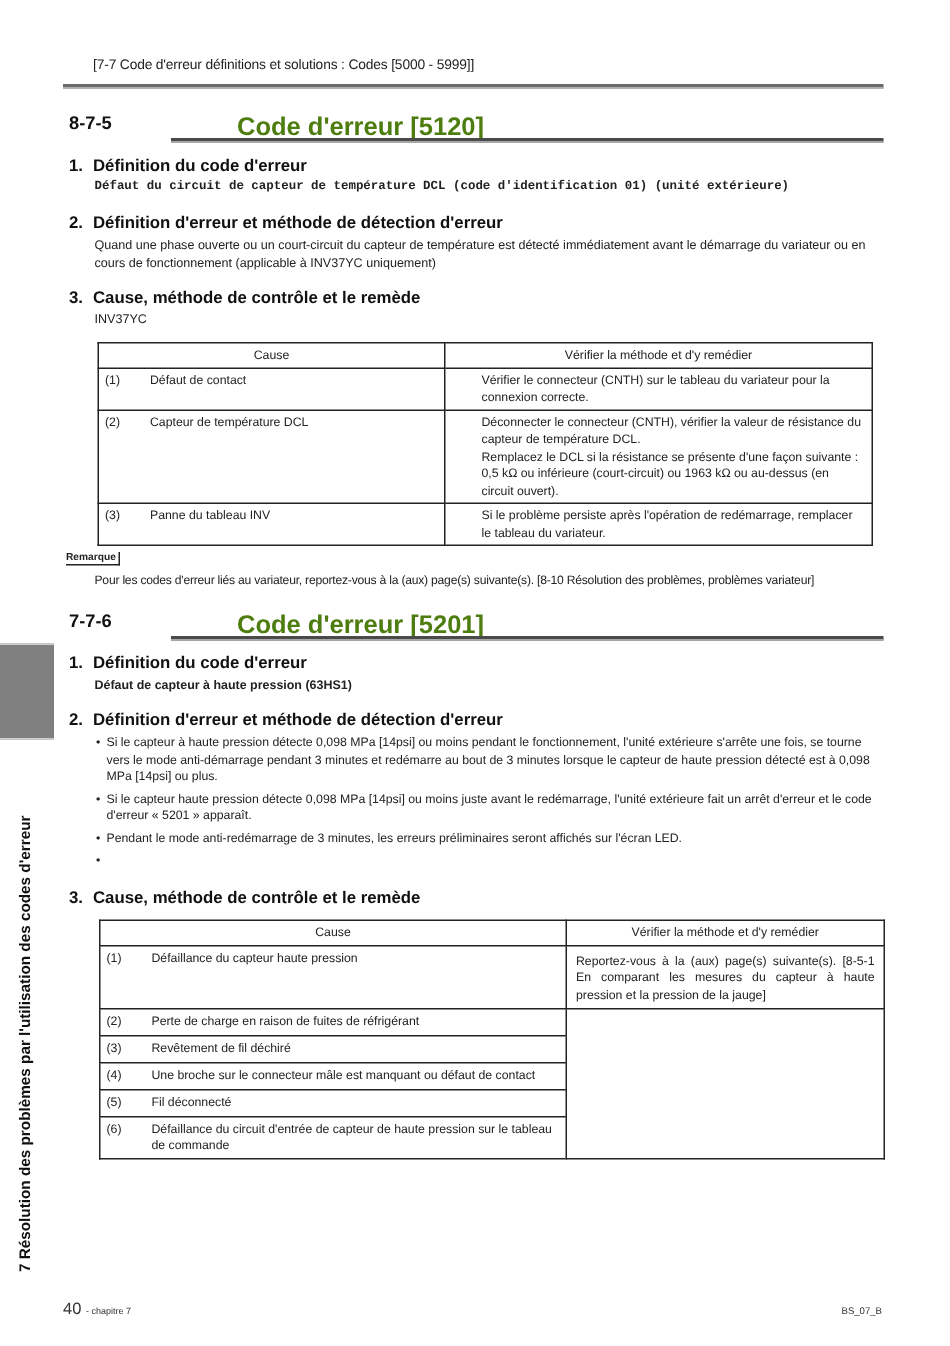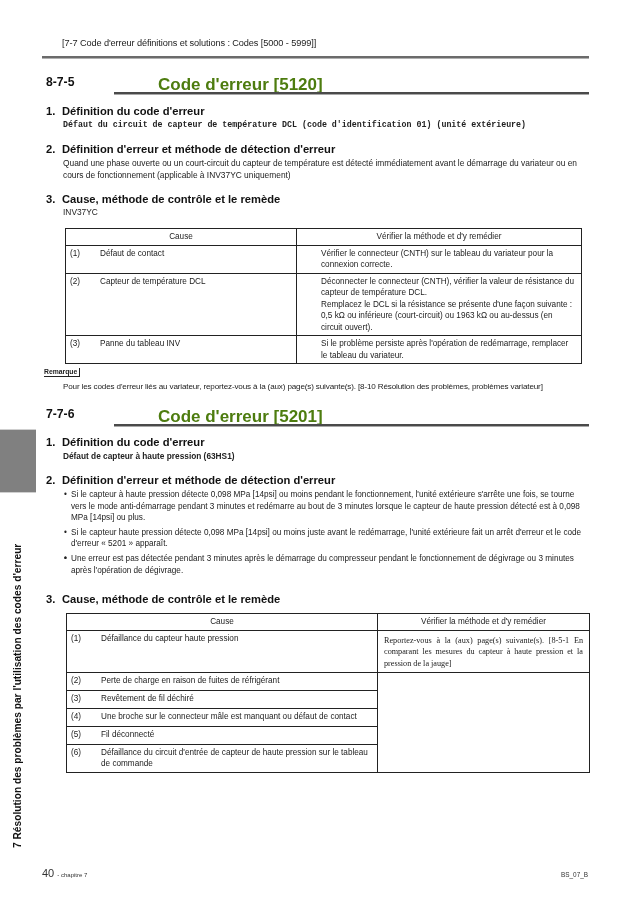--- a/index.html
+++ b/index.html
@@ -106,22 +106,22 @@
 <div class="abs sec-title" style="left:114px; top:407px;">Code d'erreur [5201]</div>
 <div class="abs sec-rule" style="left:114px; top:424px; width:475px;"></div>
 
 <div class="abs h2" style="left:46px; top:436px;"><span class="n">1.</span><span>Définition du code d'erreur</span></div>
 <div class="abs sub-bold" style="left:63px; top:451px;">Défaut de capteur à haute pression (63HS1)</div>
 
 <div class="abs h2" style="left:46px; top:474px;"><span class="n">2.</span><span>Définition d'erreur et méthode de détection d'erreur</span></div>
 <ul class="abs bullets" style="left:64px; top:489px; width:526px;">
   <li><span class="dot">•</span><span>Si le capteur à haute pression détecte 0,098 MPa [14psi] ou moins pendant le fonctionnement, l'unité extérieure s'arrête une fois, se tourne vers le mode anti-démarrage pendant 3 minutes et redémarre au bout de 3 minutes lorsque le capteur de haute pression détecté est à 0,098 MPa [14psi] ou plus.</span></li>
   <li><span class="dot">•</span><span>Si le capteur haute pression détecte 0,098 MPa [14psi] ou moins juste avant le redémarrage, l'unité extérieure fait un arrêt d'erreur et le code d'erreur « 5201 » apparaît.</span></li>
+  <li><span class="dot">•</span><span>Pendant le mode anti-redémarrage de 3 minutes, les erreurs préliminaires seront affichés sur l'écran LED.</span></li>
   <li><span class="dot">•</span></li>
-  <li><span class="dot">•</span><span>Une erreur est pas détectée pendant 3 minutes après le démarrage du compresseur pendant le fonctionnement de dégivrage ou 3 minutes après l'opération de dégivrage.</span></li>
 </ul>
 
 <div class="abs h2" style="left:46px; top:593px;"><span class="n">3.</span><span>Cause, méthode de contrôle et le remède</span></div>
 
 <table class="t" style="left:66px; top:613px; width:523px;">
   <colgroup>
       <col style="width:311px">
       <col style="width:212px">
     </colgroup>
   <tbody>
@@ -130,21 +130,21 @@
     <th>Vérifier la méthode et d'y remédier</th>
   </tr>
   <tr style="height:42px;">
     <td>
           <div class="cell-cause">
             <span class="idx">(1)</span>
             <span>Défaillance du capteur haute pression</span>
           </div>
         </td>
     <td>
-          <div style="padding:4px 6px 2px 6px; text-align:justify;font-family:Liberation Serif, serif;">Reportez-vous à la (aux) page(s) suivante(s). [8-5-1 En comparant les mesures du capteur à haute pression et la pression de la jauge]</div>
+          <div style="padding:4px 6px 2px 6px; text-align:justify;">Reportez-vous à la (aux) page(s) suivante(s). [8-5-1 En comparant les mesures du capteur à haute pression et la pression de la jauge]</div>
         </td>
   </tr>
   <tr style="height:18px;">
     <td>
           <div class="cell-cause">
             <span class="idx">(2)</span>
             <span>Perte de charge en raison de fuites de réfrigérant</span>
           </div>
         </td>
     <td rowspan="5"></td>

